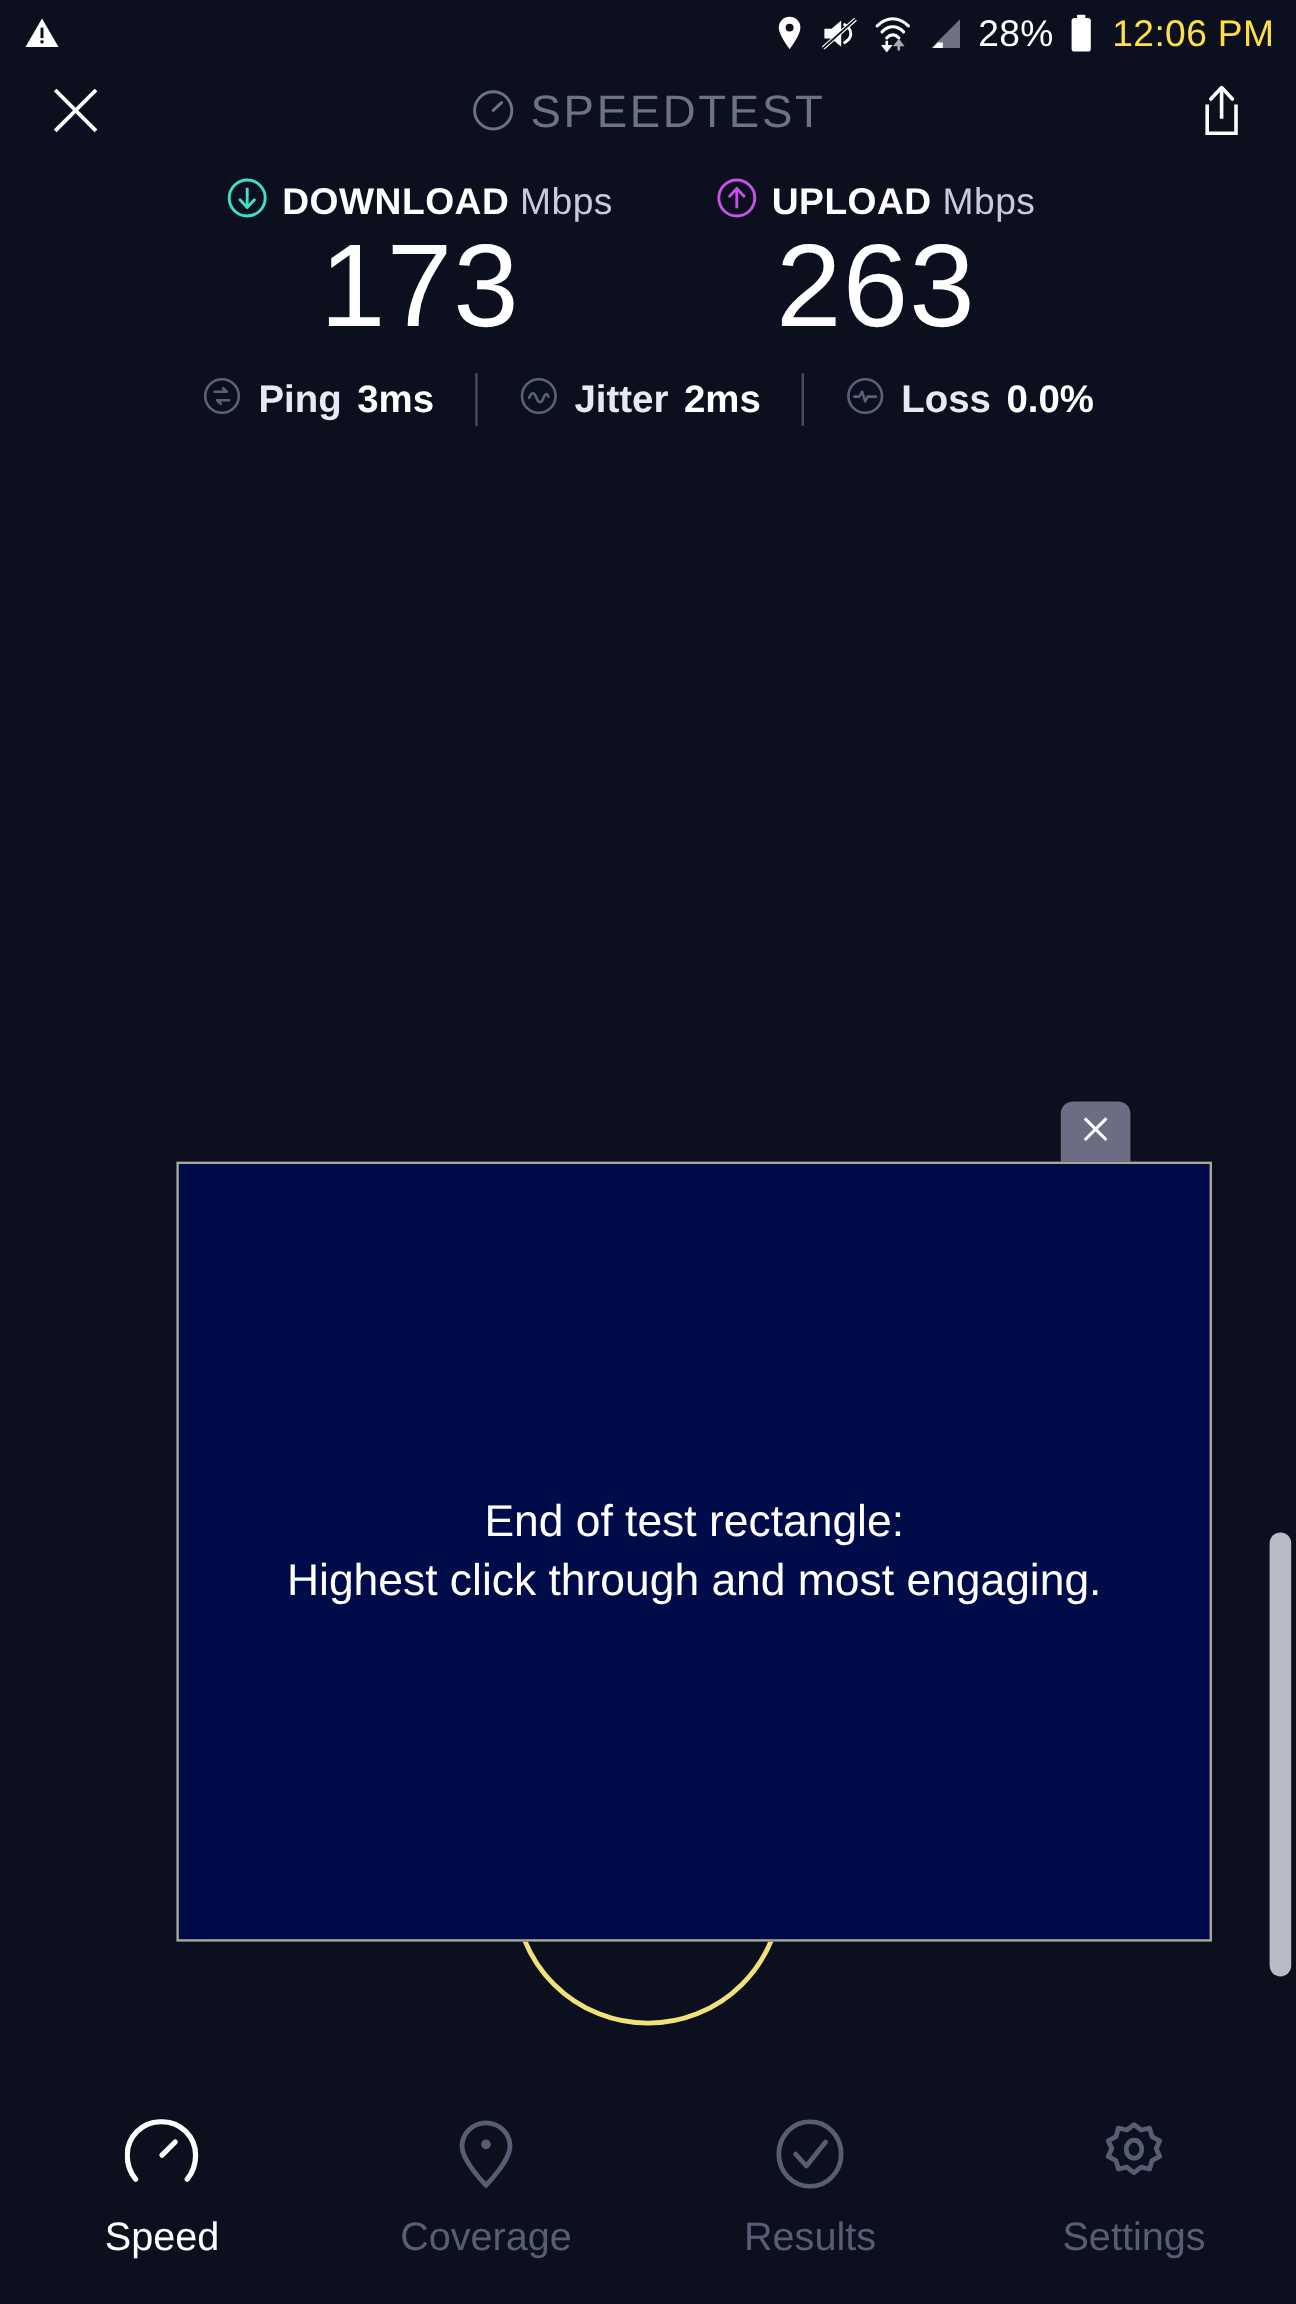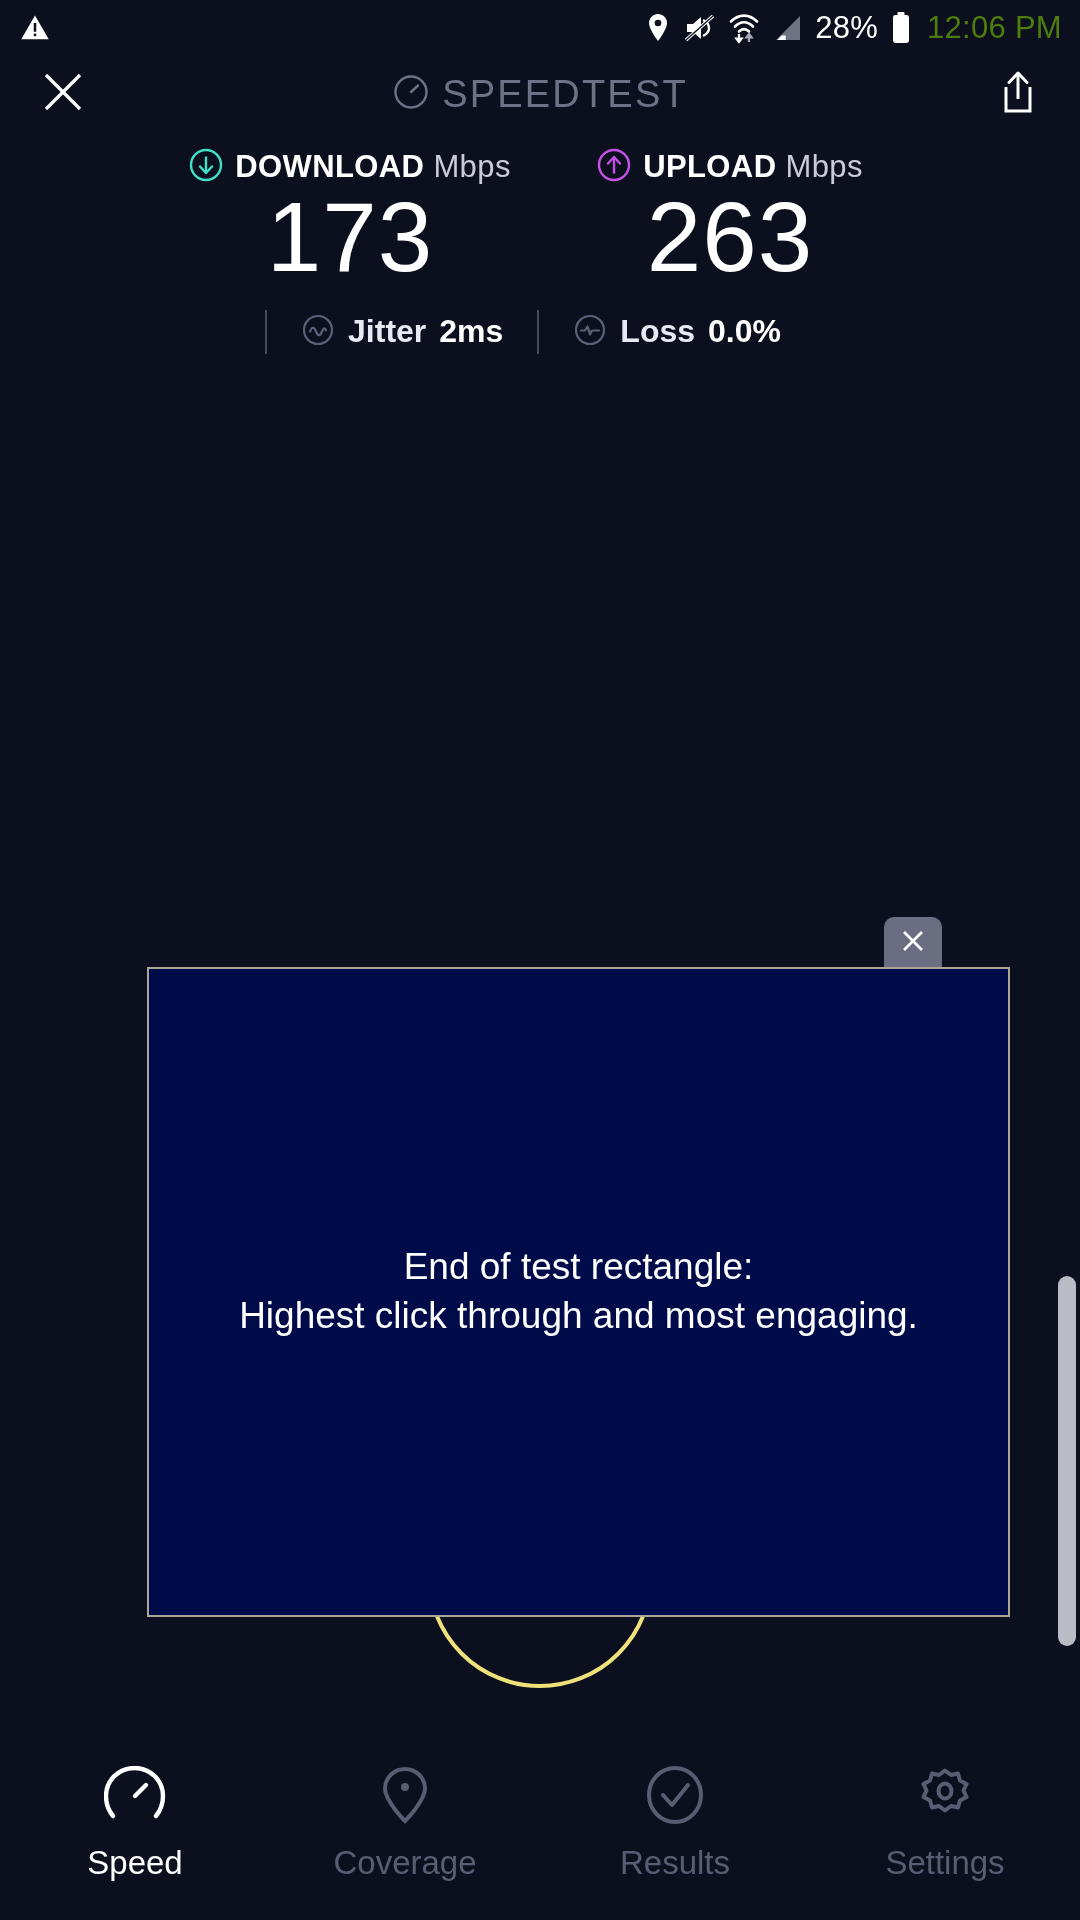--- a/index.html
+++ b/index.html
@@ -37,21 +37,21 @@
   .sb-right { display: flex; align-items: center; gap: 13px; }
   .sb-icon { display: inline-flex; align-items: center; justify-content: center; }
   .sb-battery-text {
     font-size: 31px;
     letter-spacing: 0.2px;
     color: #ffffff;
     font-family: "Liberation Sans", sans-serif;
   }
   .sb-time {
     font-size: 31px;
-    color: #4d7c0f;
+    color: #fde047;
     letter-spacing: 0.3px;
     margin-left: 3px;
   }
 
   
   .header {
     flex: 0 0 76px;
     height: 76px;
     display: flex;
     align-items: center;
@@ -356,20 +356,31 @@
               </svg>
           </span>
           <span class="speed-label"><span class="big">UPLOAD</span> <span class="unit">Mbps</span></span>
         </div>
         <div class="speed-value">263</div>
       </div>
 
     </div>
 
     <div class="metrics">
+      <div class="metric">
+        <span>
+          <svg width="34" height="34" viewBox="0 0 34 34">
+              <circle cx="17" cy="17" r="14" stroke="#5b6078" stroke-width="2.2" fill="none"></circle>
+              <path d="M11 13.5h10l-3-3" stroke="#5b6078" stroke-width="2.2" fill="none" stroke-linecap="round" stroke-linejoin="round"></path>
+              <path d="M23 20.5H13l3 3" stroke="#5b6078" stroke-width="2.2" fill="none" stroke-linecap="round" stroke-linejoin="round"></path>
+            </svg>
+        </span>
+        <span class="metric-name">Ping</span>
+        <span class="metric-value">3ms</span>
+      </div>
 
       <div class="metric-sep"></div>
 
       <div class="metric">
         <span>
           <svg width="34" height="34" viewBox="0 0 34 34">
               <circle cx="17" cy="17" r="14" stroke="#5b6078" stroke-width="2.2" fill="none"></circle>
               <path d="M9 18.5c2-5 4-5 6 0s4 5 6 0 3.5-3 4-1" stroke="#5b6078" stroke-width="2.2" fill="none" stroke-linecap="round"></path>
             </svg>
         </span>

